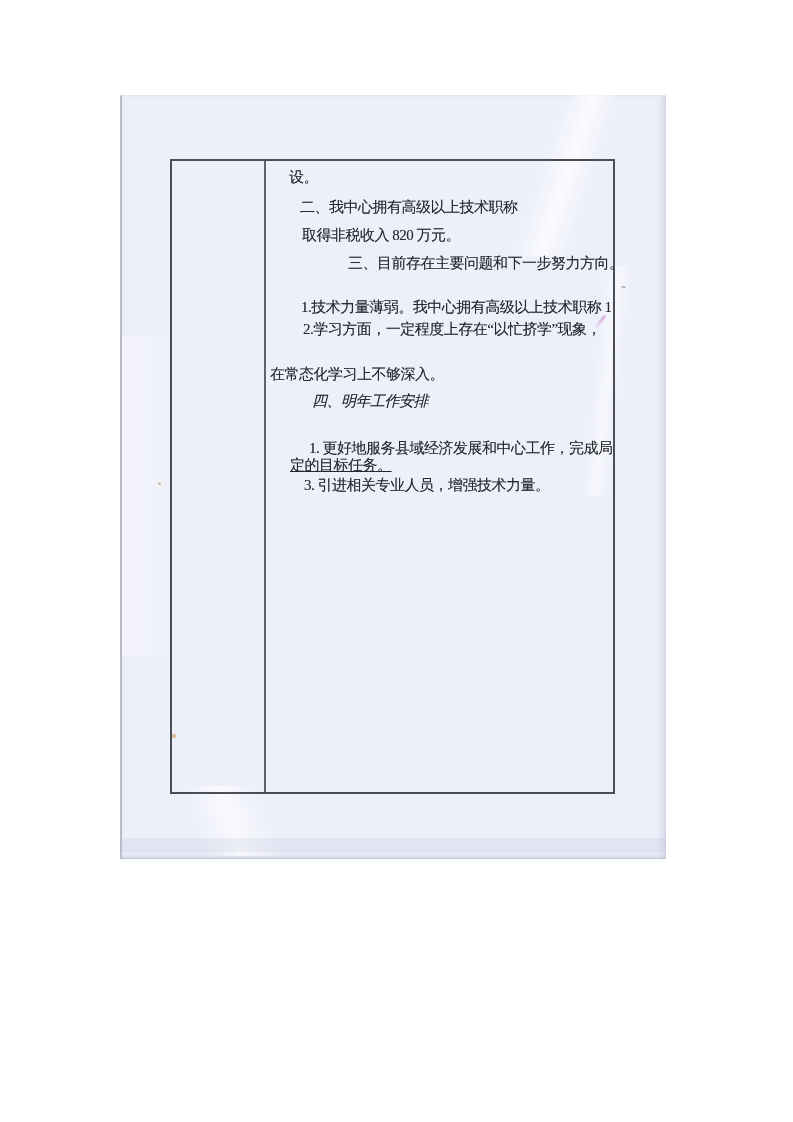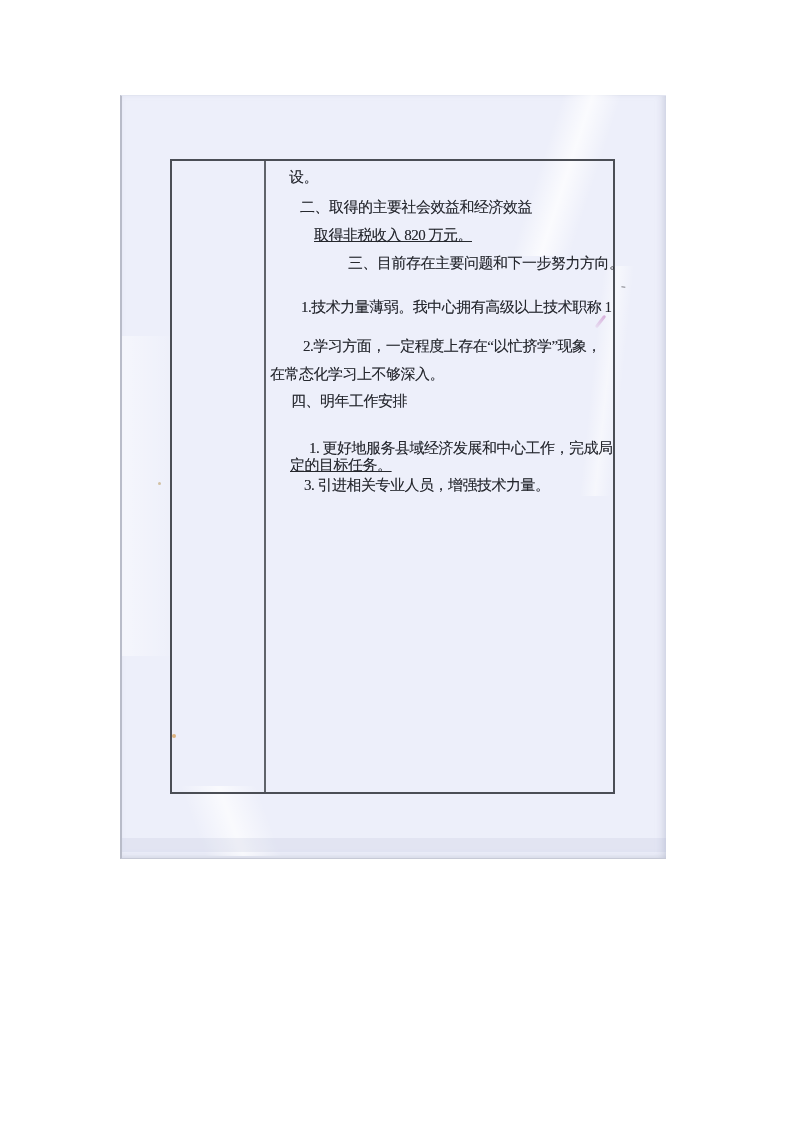--- a/index.html
+++ b/index.html
@@ -39,27 +39,27 @@
   .cell-left{position:absolute;left:0;top:0;bottom:0;width:92px;}
   .cell-right{position:absolute;left:94px;top:0;right:0;bottom:0;}
   
   .ln{
     position:absolute;white-space:nowrap;
     font-size:15px;line-height:20px;letter-spacing:-0.5px;
     color:#26282e;text-shadow:0 0 .5px rgba(40,42,55,.45);
   }
   .ln1 {top:6px;  left:23px;}
   .ln2 {top:36px; left:34px;}
-  .ln3 {top:64px; left:48px;text-decoration:underline;}
+  .ln3 {top:64px; left:36px;}
   .ln4 {top:92px; left:35px;margin-left:47px;}
   .ln5 {top:136px;left:35px;}
   .ln6 {top:148px;left:4px;}
-  .ln7 {top:175px;left:37px;}
+  .ln7 {top:158px;left:37px;}
   .ln8 {top:203px;left:4px;}
-  .ln9 {top:230px;left:25px;}
+  .ln9 {top:230px;left:46px;font-style:italic;}
   .ln10{top:257px;left:43px;margin-top:20px;}
   .ln11{top:294px;left:24px;text-decoration:underline;}
   .ln12{top:314px;left:38px;}
   
   .dash{
     position:absolute;left:499px;top:182px;width:14px;height:16px;
     color:#85868d;font-size:15px;line-height:16px;transform:rotate(6deg);
   }
   .pen{
     position:absolute;left:477px;top:218px;width:3px;height:15px;
@@ -79,21 +79,21 @@
   <div class="crease c2"></div>
   <div class="crease c3"></div>
   <div class="crease c4"></div>
   <div class="crease c5"></div>
 
   <div class="table">
     <div class="cell-left"></div>
     <div class="divider"></div>
     <div class="cell-right">
       <div class="ln ln1">设。</div>
-      <div class="ln ln2">二、取得的主要社会效益和经济效益</div>
+      <div class="ln ln2">二、我中心拥有高级以上技术职称</div>
       <div class="ln ln3">取得非税收入 820 万元。</div>
       <div class="ln ln4">三、目前存在主要问题和下一步努力方向。</div>
       <div class="ln ln5">1.技术力量薄弱。我中心拥有高级以上技术职称 1</div>
       <div class="ln ln7">2.学习方面，一定程度上存在“以忙挤学”现象，</div>
       <div class="ln ln8">在常态化学习上不够深入。</div>
       <div class="ln ln9">四、明年工作安排</div>
       <div class="ln ln10">1. 更好地服务县域经济发展和中心工作，完成局</div>
       <div class="ln ln11">定的目标任务。</div>
       <div class="ln ln12">3. 引进相关专业人员，增强技术力量。</div>
     </div>

